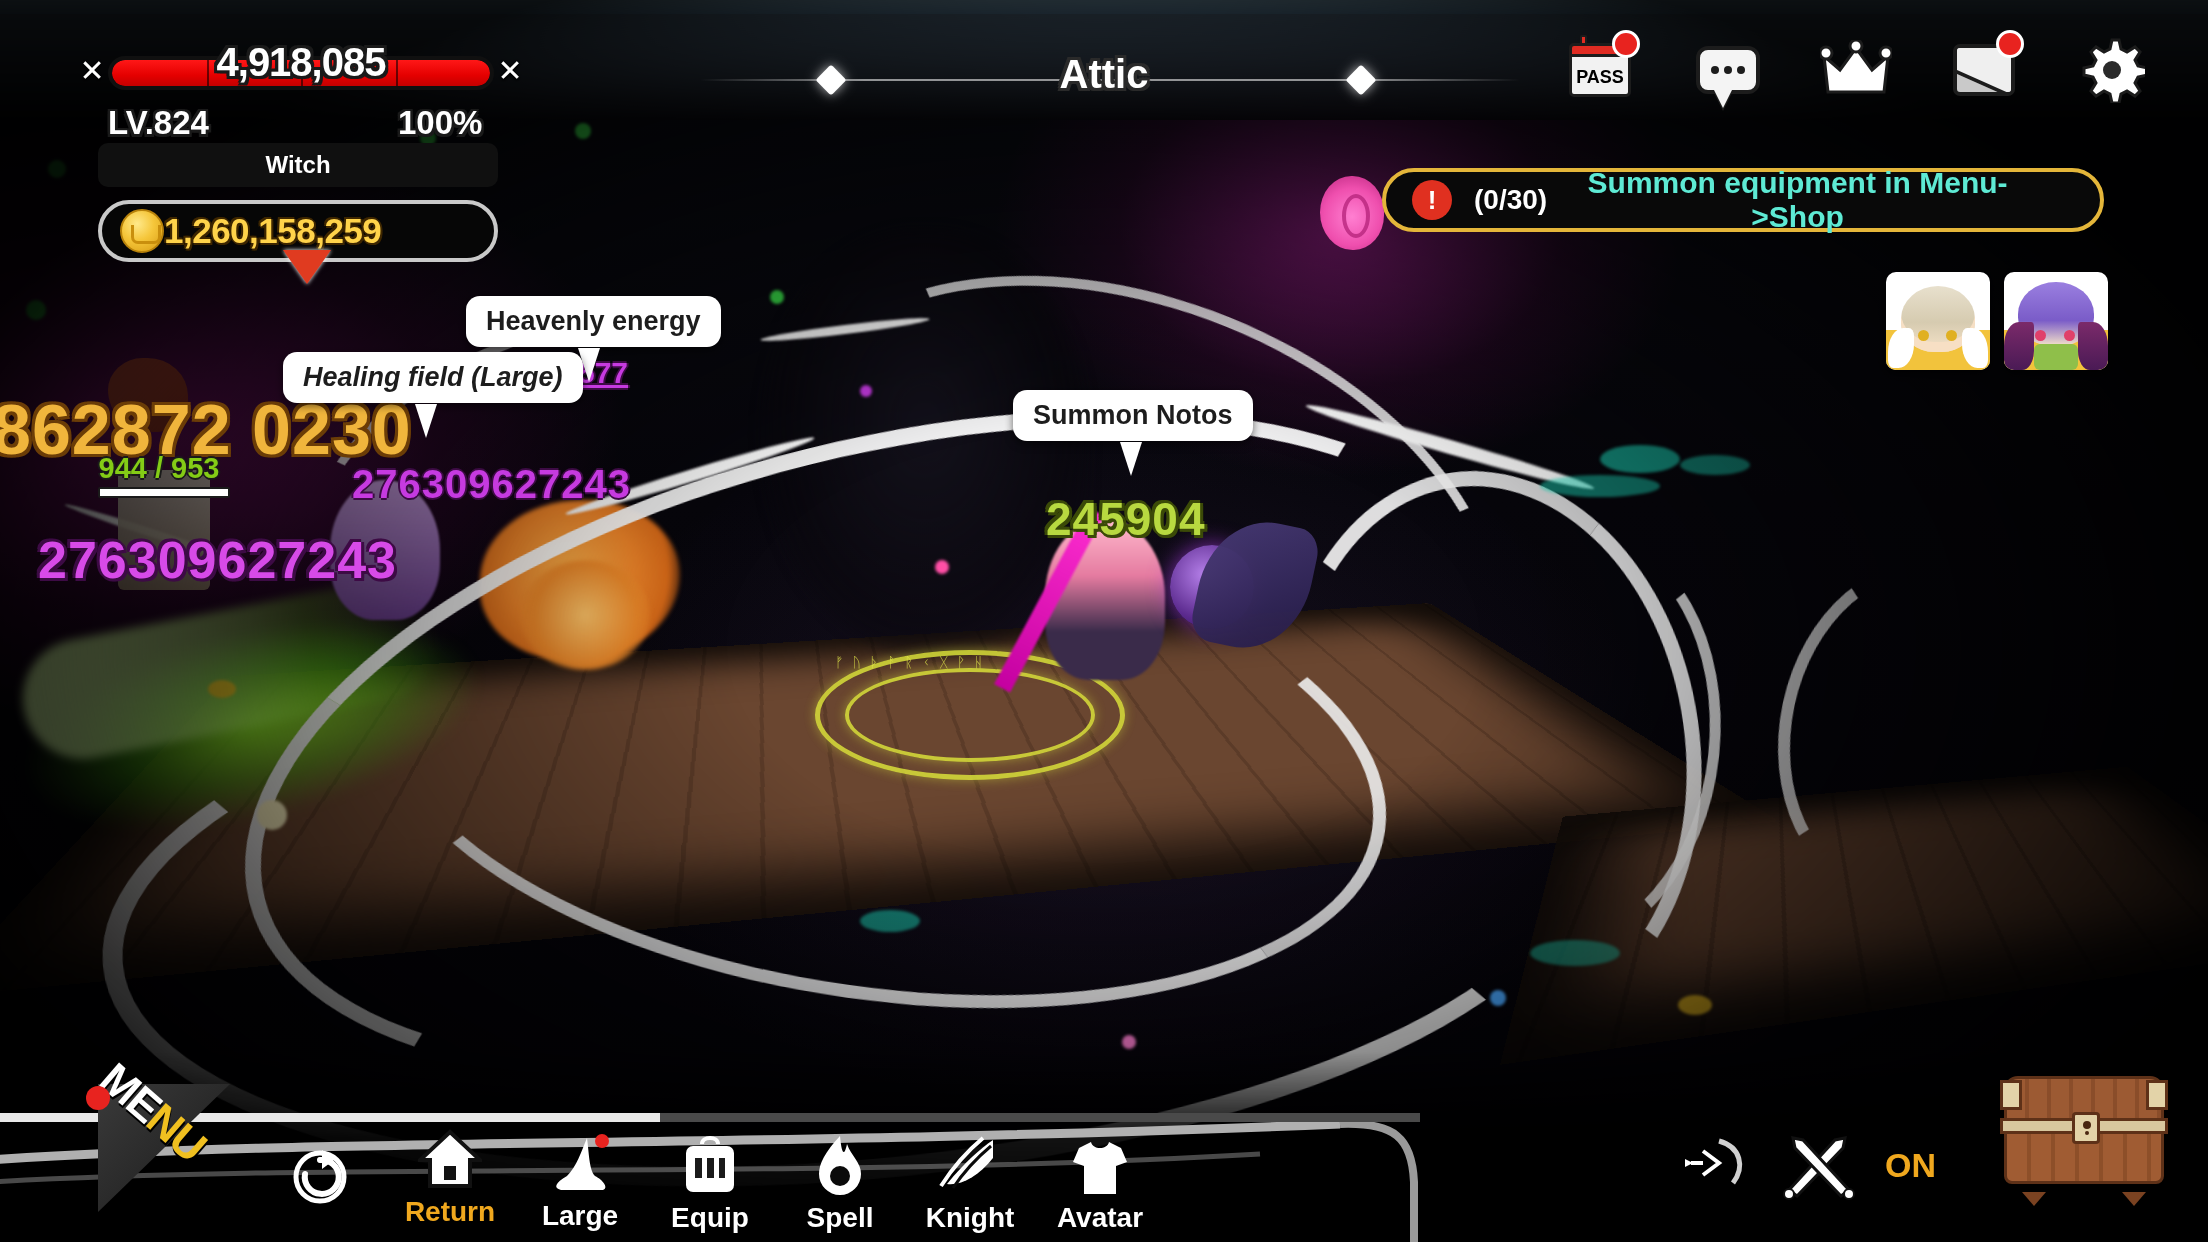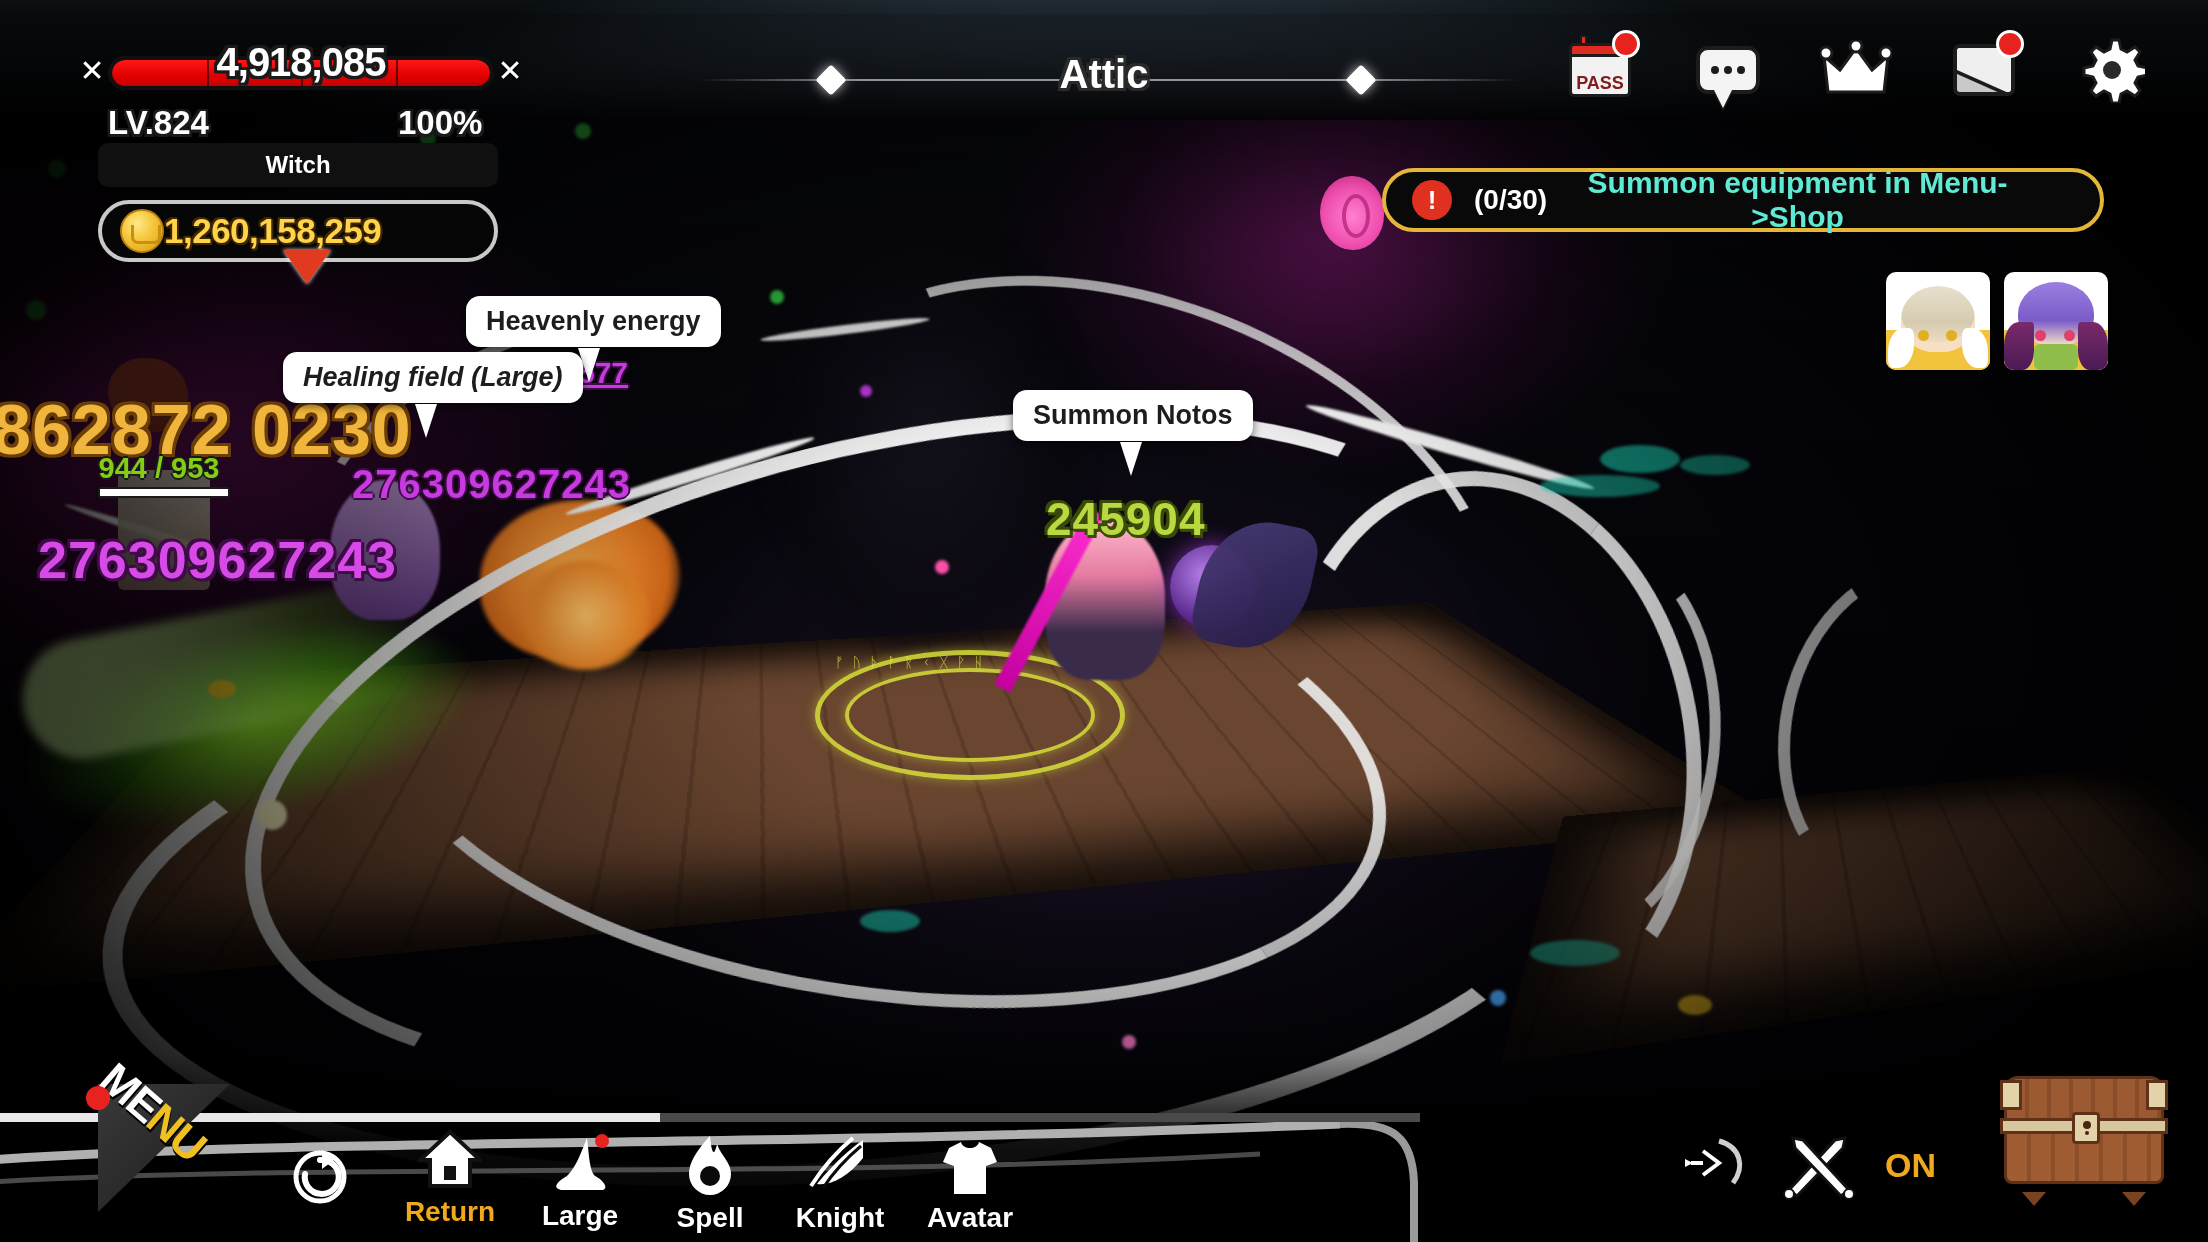--- a/index.html
+++ b/index.html
@@ -153,21 +153,21 @@
            justify-content:center; cursor:pointer; }
   .badge { position:absolute; right:-4px; top:-4px; width:28px; height:28px; border-radius:50%;
            background:#e8231f; border:3px solid #fff; }
   .pass-card { width:62px; height:54px; background:#f2f2f2; border:3px solid #1c1c1c;
                border-radius:5px; position:relative; display:flex; align-items:flex-end;
                justify-content:center; }
   .pass-card .bar { position:absolute; left:-3px; right:-3px; top:-3px; height:14px;
                     background:#e02b22; border:3px solid #1c1c1c; border-radius:5px 5px 0 0; }
   .pass-card .ring { position:absolute; left:8px; top:-11px; width:7px; height:13px;
                      background:#e02b22; border:2px solid #1c1c1c; border-radius:2px; }
-  .pass-card .txt { font-size:18px; font-weight:bold; color:#7f1d1d; z-index:2; }
+  .pass-card .txt { font-size:18px; font-weight:bold; color:#000000; margin-bottom:6px; z-index:2; }
   .chat-bub { width:64px; height:48px; background:#f4f4f4; border:4px solid #1c1c1c;
               border-radius:12px; position:relative; display:flex; align-items:center;
               justify-content:center; gap:5px; }
   .chat-bub i { width:8px; height:8px; background:#1c1c1c; border-radius:50%; display:block; }
   .chat-bub::after { content:""; position:absolute; left:14px; bottom:-18px; width:0; height:0;
                      border-left:9px solid transparent; border-right:9px solid transparent;
                      border-top:18px solid #f4f4f4;
                      filter:drop-shadow(0 3px 0 #1c1c1c); }
   .mail-ic { width:62px; height:52px; background:#c9c9c9; border:4px solid #1c1c1c;
              border-radius:7px; position:relative; overflow:hidden; }
@@ -510,20 +510,32 @@
     <div class="mi" style="margin-bottom:2px;">
       <div class="dot"></div>
       <div class="glyph">
         <svg width="66" height="58" viewBox="0 0 66 58">
           <path d="M40 2 C34 16, 30 30, 20 40 C8 47, 6 52, 14 54 L56 54 C62 52, 56 44, 48 40 C42 34, 42 16, 40 2 Z" fill="#fff"></path>
         </svg>
       </div>
       <div class="lbl">Large</div>
     </div>
 
+    <div class="mi">
+      <div class="glyph">
+        <svg width="56" height="62" viewBox="0 0 56 62">
+          <path d="M20 10 C20 2, 36 2, 36 10" fill="none" stroke="#fff" stroke-width="4"></path>
+          <rect x="4" y="12" width="48" height="46" rx="7" fill="#fff"></rect>
+          <rect x="13" y="24" width="30" height="20" fill="#1a1a1a"></rect>
+          <rect x="20" y="24" width="5" height="20" fill="#fff"></rect>
+          <rect x="32" y="24" width="5" height="20" fill="#fff"></rect>
+        </svg>
+      </div>
+      <div class="lbl">Equip</div>
+    </div>
 
     <div class="mi">
       <div class="glyph">
         <svg width="50" height="62" viewBox="0 0 50 62">
           <path d="M25 2 C10 18, 4 30, 4 40 A21 21 0 0 0 46 40 C46 28, 36 22, 32 10 C30 20, 27 24, 25 2 Z" fill="#fff"></path>
           <circle cx="25" cy="42" r="10" fill="#0a0a0a"></circle>
         </svg>
       </div>
       <div class="lbl">Spell</div>
     </div>

